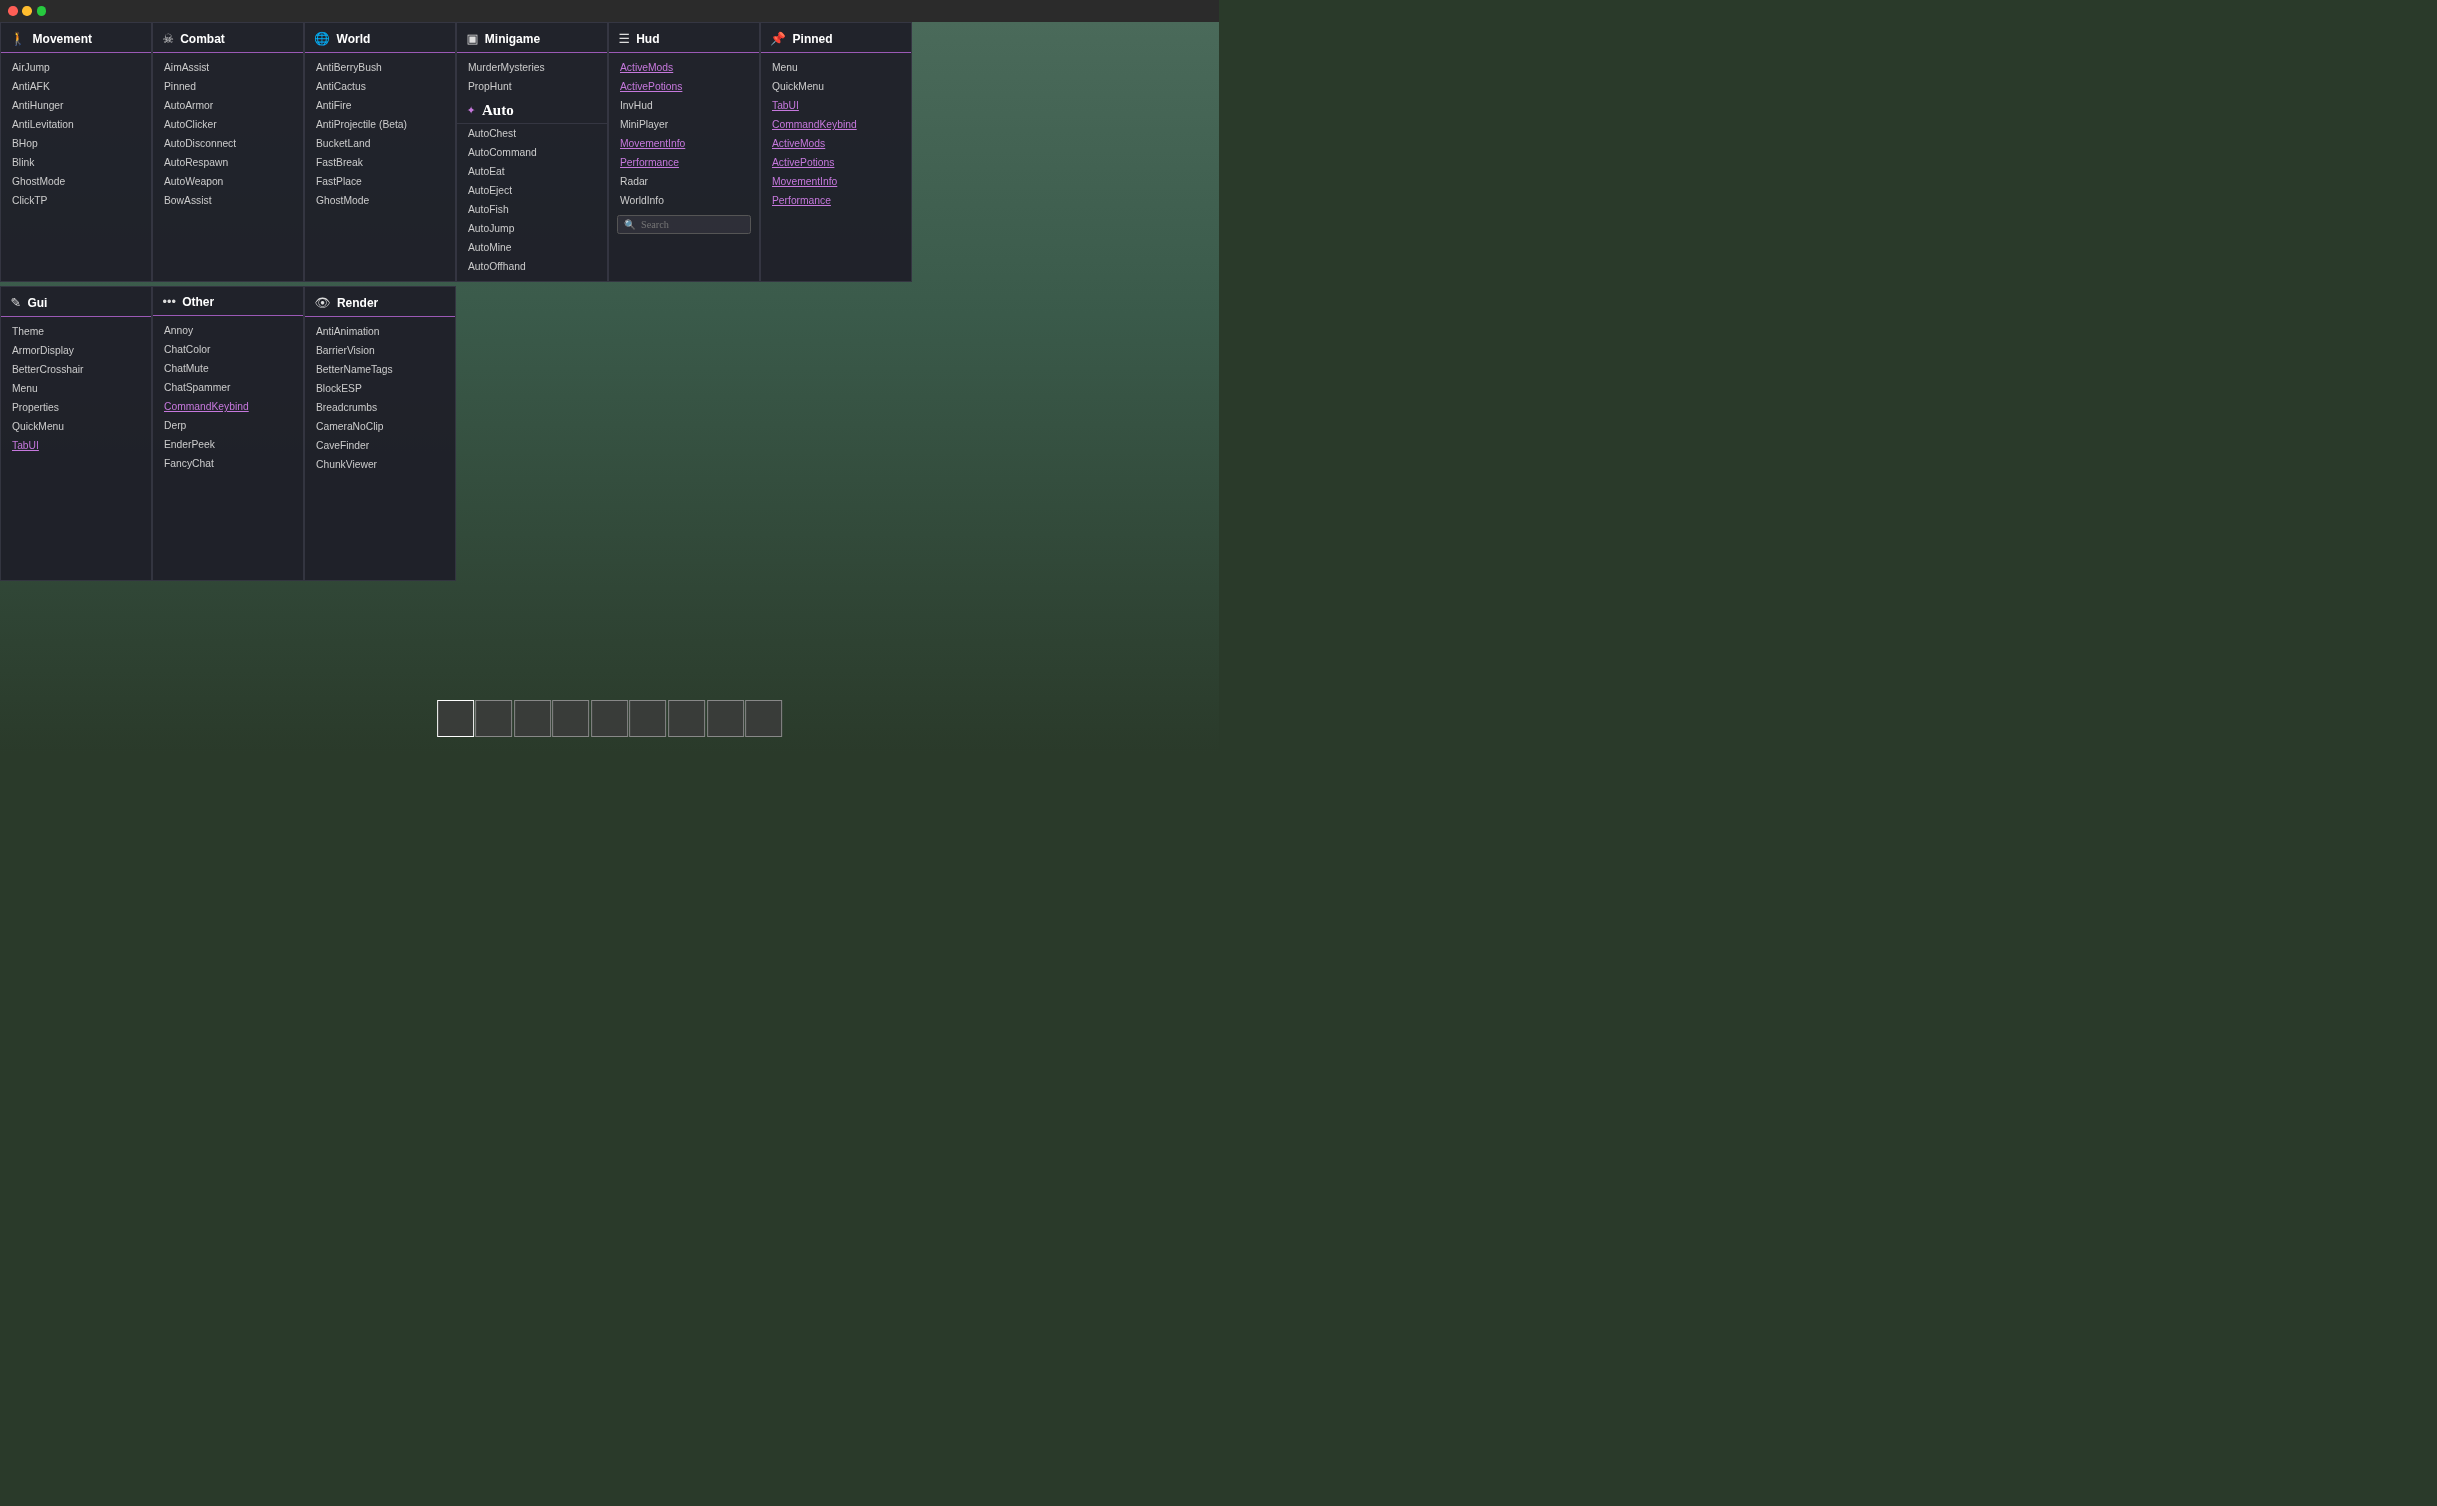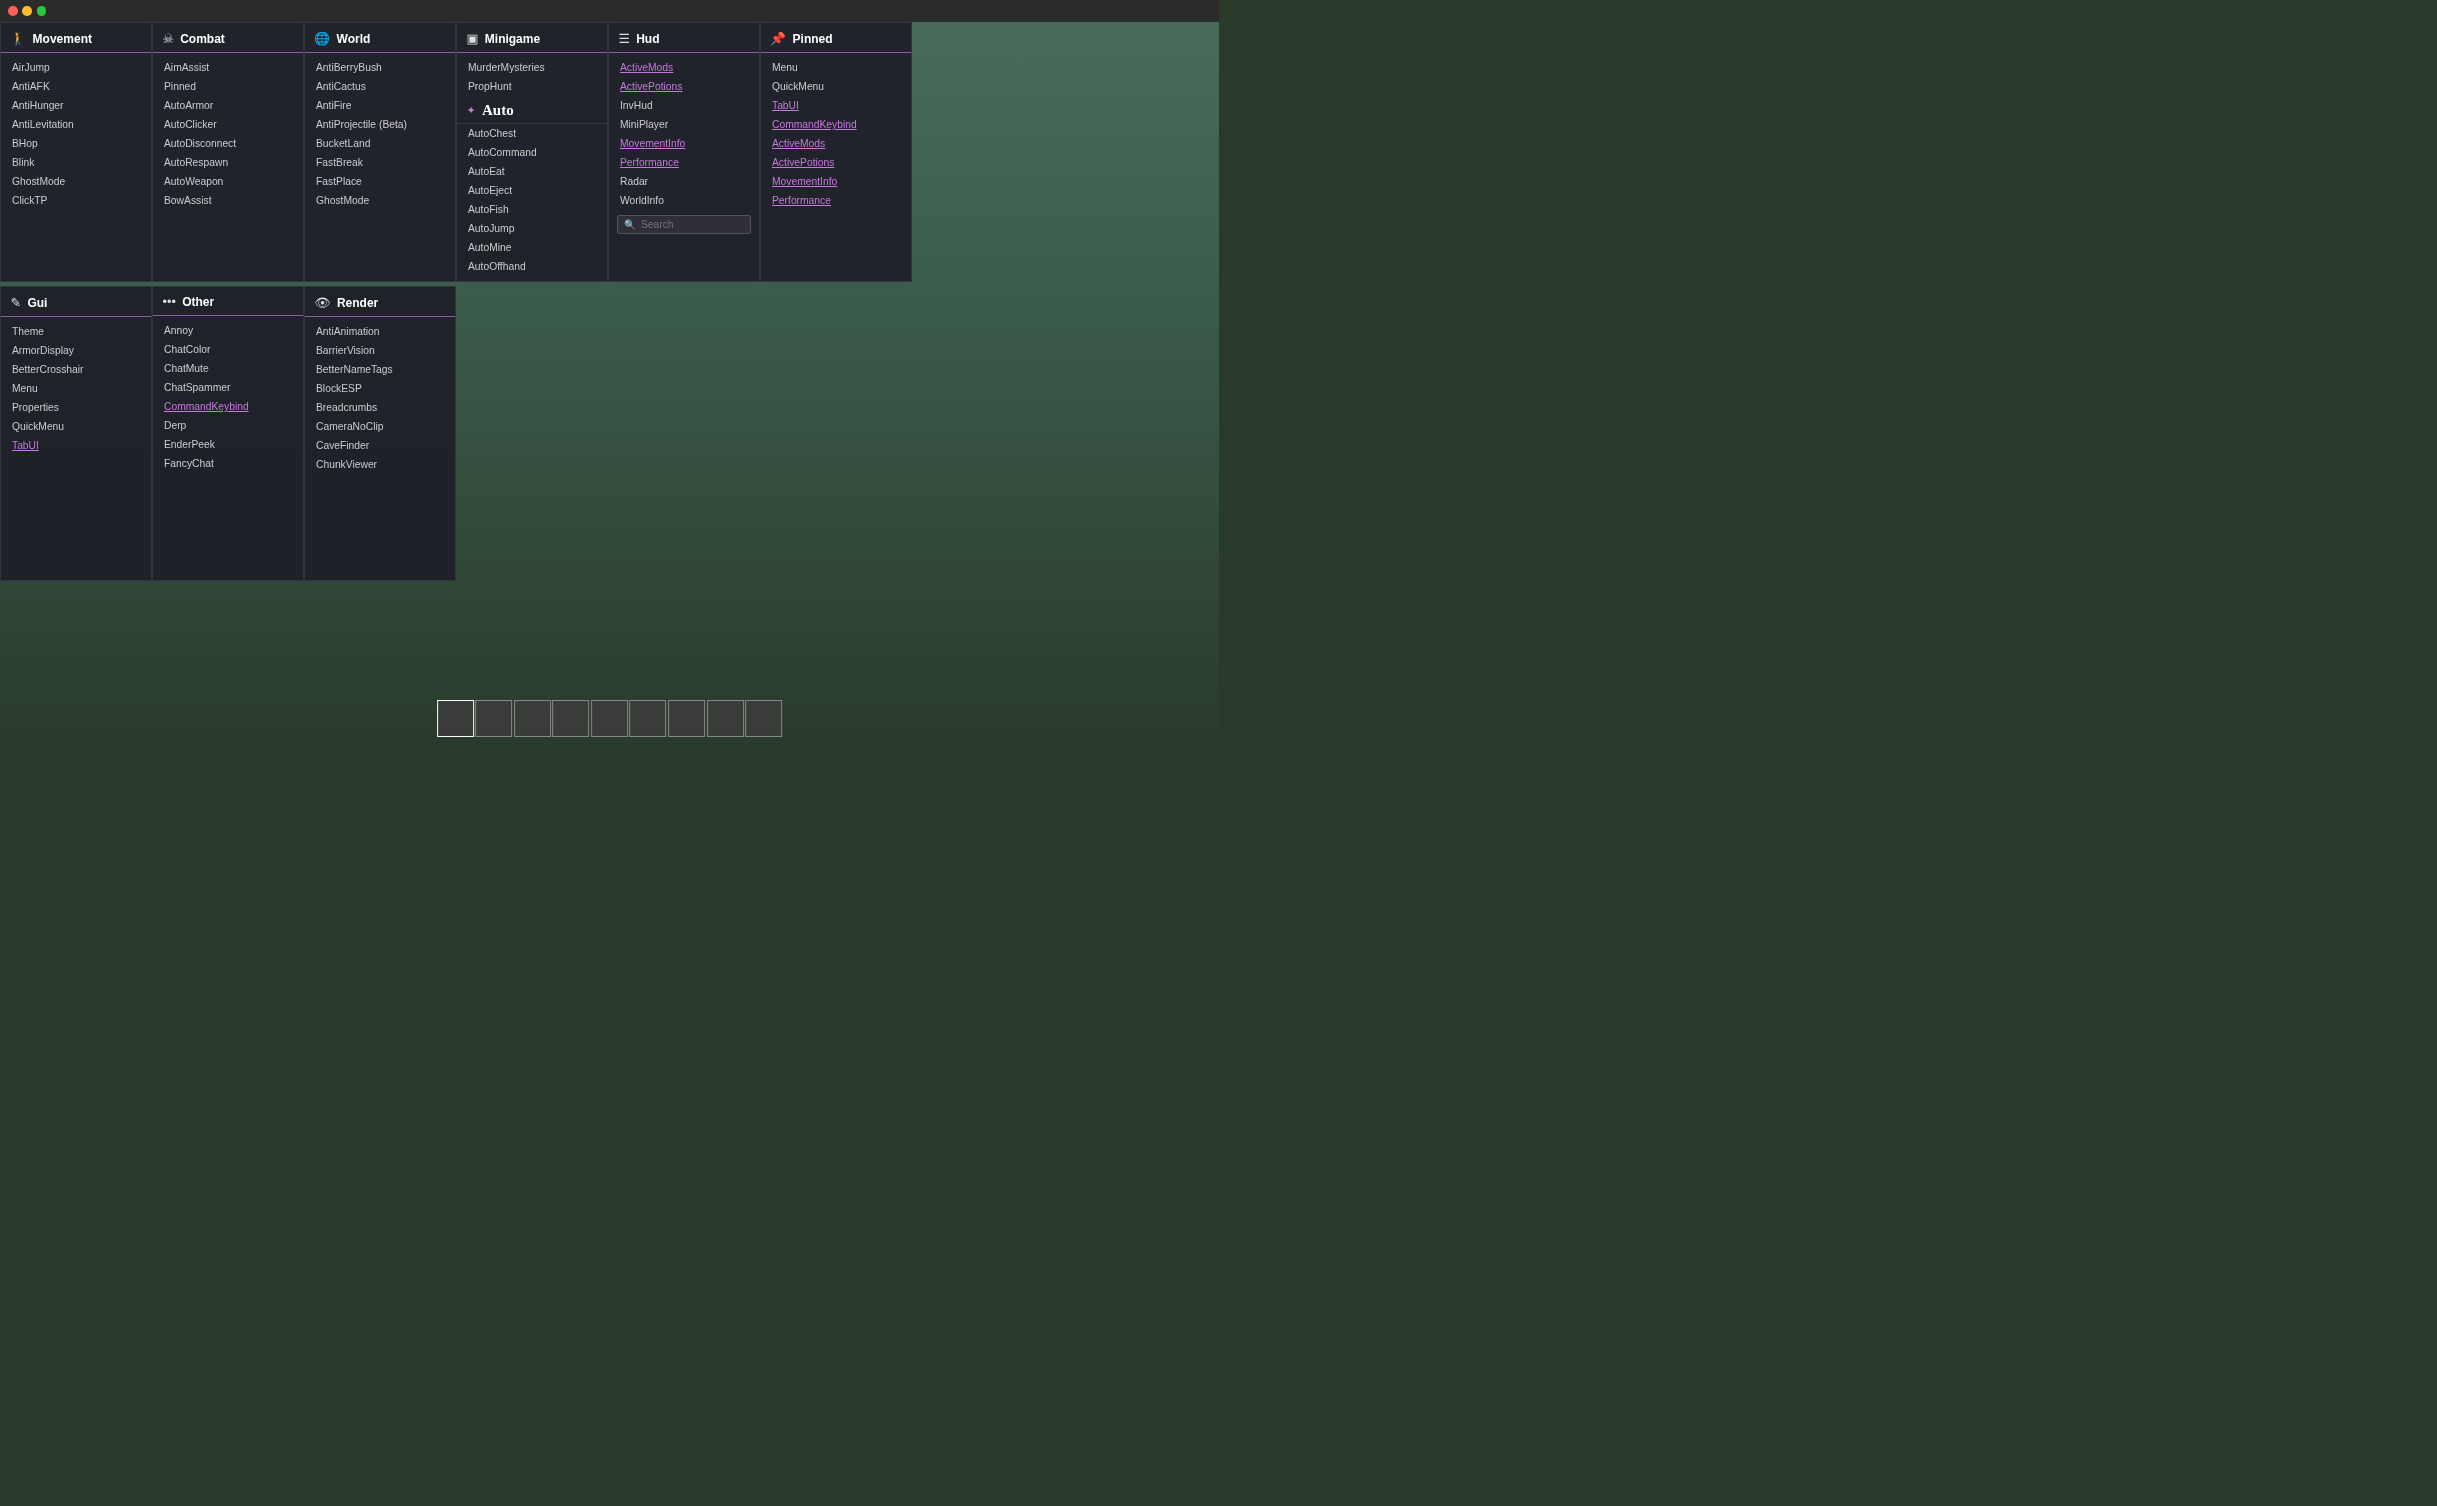--- a/index.html
+++ b/index.html
@@ -150,20 +150,21 @@
       color: #aaa;
       font-size: 9.5px;
     }
     .search-input {
       background: transparent;
       border: none;
       outline: none;
       color: #ccc;
       font-size: 10.3px;
       width: 100%;
+      font-family: Liberation Serif, serif;
     }
 
     
     .panel-sub-header {
       display: flex;
       align-items: center;
       gap: 6.3px;
       padding: 5.6px 9.5px 4.8px;
       border-bottom: 0.8px solid rgba(100,100,120,0.3);
     }

